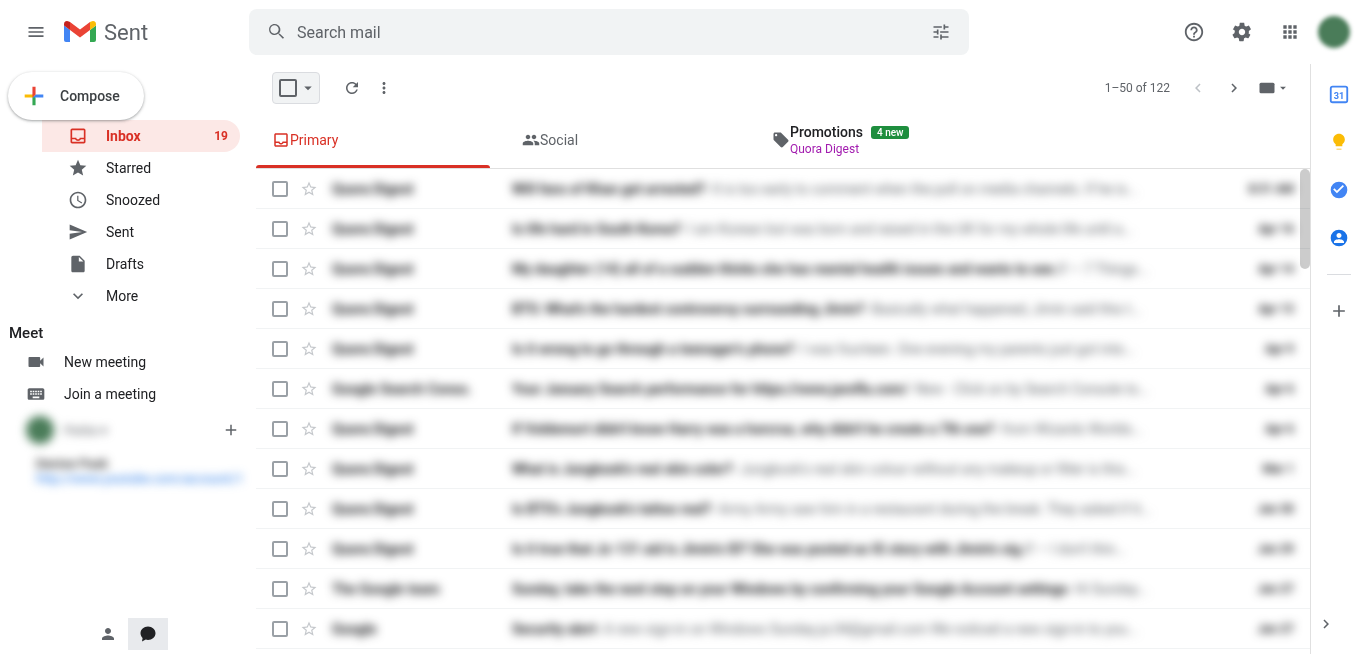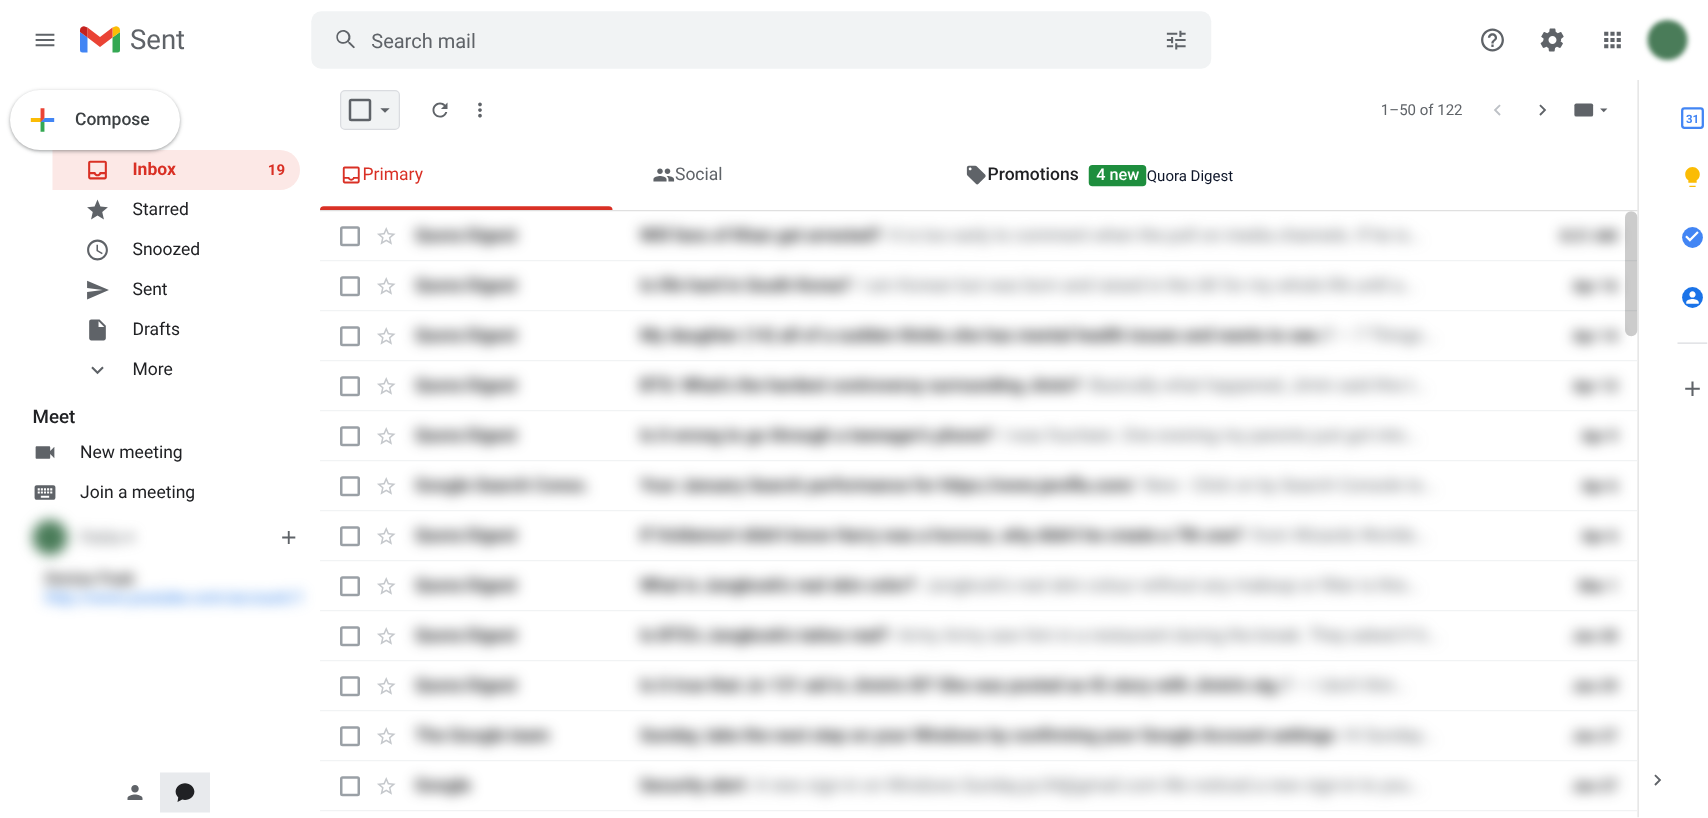--- a/index.html
+++ b/index.html
@@ -18,50 +18,50 @@
 .avatar { width: 32px; height: 32px; border-radius: 50%; background: #4a7c59; filter: blur(2px); }
 .body-wrap { display: flex; height: calc(654px - 64px); }
 .sidebar { width: 256px; flex-shrink: 0; padding-top: 8px; }
 .compose-btn { margin-left: 8px; height: 48px; padding: 0 24px 0 12px; border-radius: 24px; background: #fff; box-shadow: 0 1px 2px 0 rgba(60,64,67,.3), 0 1px 3px 1px rgba(60,64,67,.15); display: inline-flex; align-items: center; gap: 12px; font-size: 14px; color: #3c4043; font-weight: 500; cursor: pointer; }
 .nav-list { margin-top: 0; padding-left: 42px; }
 .nav-item { height: 32px; display: flex; align-items: center; padding: 0 12px 0 26px; border-radius: 0 16px 16px 0; margin-right: 16px; cursor: pointer; font-size: 14px; color: #202124; }
 .nav-item.active { background: #fce8e6; color: #d93025; font-weight: 700; }
 .nav-item .nav-icon { width: 20px; margin-right: 18px; display: flex; align-items: center; }
 .nav-item .nav-label { flex: 1; }
 .nav-item .nav-count { font-size: 12px; }
-.section-title { padding: 12px 0 4px 26px; font-size: 15px; font-weight: 500; color: #202124; }
+.section-title { padding: 12px 0 4px 9px; font-size: 15px; font-weight: 500; color: #202124; }
 .hangouts-contact { display: flex; align-items: center; padding: 6px 20px 6px 26px; font-size: 13px; color: #5f6368; }
 .contact-avatar { width: 28px; height: 28px; border-radius: 50%; margin-right: 10px; }
 .contact-hang-row { display: flex; align-items: center; justify-content: space-between; padding-right: 16px; }
 .main { flex: 1; display: flex; flex-direction: column; border-left: none; }
 .toolbar { height: 48px; display: flex; align-items: center; padding: 0 16px; }
 .select-box { display: flex; align-items: center; border: 1px solid #dadce0; background: #f1f3f4; border-radius: 4px; padding: 2px 2px; margin-right: 16px; }
 .checkbox { width: 18px; height: 18px; border: 2px solid #5f6368; border-radius: 2px; margin: 4px 2px 4px 4px; }
 .dropdown-arrow { width: 18px; display: flex; align-items: center; justify-content: center; }
 .toolbar-right { margin-left: auto; display: flex; align-items: center; gap: 4px; font-size: 12px; color: #5f6368; }
 .pager-count { margin-right: 8px; }
 .tabs { display: flex; border-bottom: 1px solid #e0e0e0; }
 .tab { flex: 0 0 250px; height: 56px; display: flex; align-items: center; padding: 0 16px; gap: 0; font-size: 14px; color: #5f6368; cursor: pointer; position: relative; }
 .tab.active { color: #d93025; }
 .tab.active::after { content: ''; position: absolute; bottom: 0; left: 0; right: 16px; height: 3px; background: #d93025; border-radius: 3px 3px 0 0; }
-.tab-content { display: flex; }
+.tab-content { display: flex; flex-direction: column; }
 .tab-title-row { display: flex; align-items: center; gap: 8px; }
-.badge { background: #1e8e3e; color: #fff; font-size: 13px; padding: 1px 6px; border-radius: 3px; font-weight: 500; }
-.tab-sub { font-size: 12px; color: #0f172a; margin-top: 2px; }
+.badge { background: #1e8e3e; color: #fff; font-size: 10px; padding: 1px 6px; border-radius: 3px; font-weight: 500; }
+.tab-sub { font-size: 12px; color: #a21caf; margin-top: 2px; }
 .mail-list { flex: 1; overflow-y: auto; position: relative; }
 .mail-row { height: 40px; display: flex; align-items: center; border-bottom: 1px solid #f1f3f4; padding: 0 16px; font-size: 14px; cursor: pointer; }
 .row-cb { width: 16px; height: 16px; border: 2px solid #9aa0a6; border-radius: 2px; margin-right: 12px; flex-shrink: 0; }
 .row-star { width: 20px; margin-right: 12px; flex-shrink: 0; color: #9aa0a6; }
 .row-sender { width: 180px; font-weight: 700; flex-shrink: 0; }
 .row-subject { flex: 1; display: flex; overflow: hidden; white-space: nowrap; }
 .row-subj { font-weight: 700; }
 .row-snippet { color: #5f6368; font-weight: 400; }
 .row-date { width: 70px; text-align: right; font-size: 12px; font-weight: 700; flex-shrink: 0; }
 .blurred { filter: blur(5px); }
-.sidepanel { width: 56px; border-left: 1px solid #e0e0e0; display: flex; flex-direction: column; align-items: flex-end; padding-top: 18px; gap: 24px; flex-shrink: 0; }
+.sidepanel { width: 56px; border-left: 1px solid #e0e0e0; display: flex; flex-direction: column; align-items: center; padding-top: 18px; gap: 24px; flex-shrink: 0; }
 .side-icon { width: 24px; height: 24px; display: flex; align-items: center; justify-content: center; border-radius: 4px; }
 .scroll-indicator { position: absolute; right: 0; top: 0; width: 10px; height: 100px; background: rgba(0,0,0,.2); border-radius: 5px; }
 .bottom-bar { position: absolute; bottom: 0; left: 0; width: 256px; height: 40px; display: flex; align-items: center; justify-content: center; gap: 0; background: #fff; }
 .bottom-tab { width: 40px; height: 32px; display: flex; align-items: center; justify-content: center; }
 .bottom-tab.sel { background: #e8eaed; }
 svg { display: block; }
 .divider-side { width: 24px; height: 1px; background: #dadce0; }
 .expand-panel { position: absolute; bottom: 10px; right: 20px; }
 </style>
 </head>

